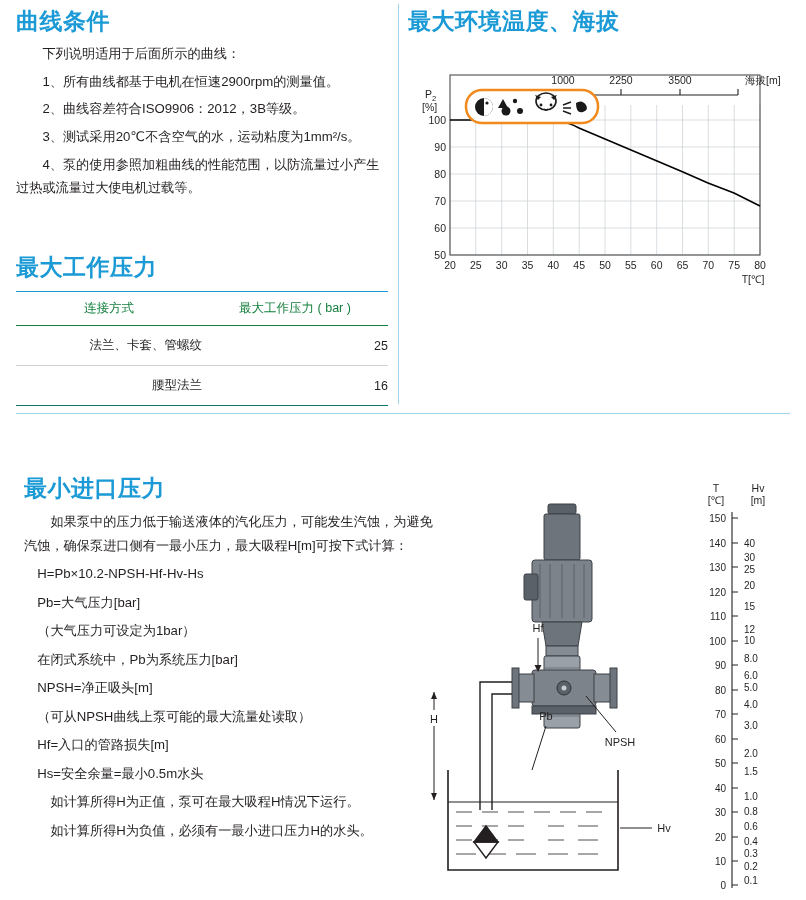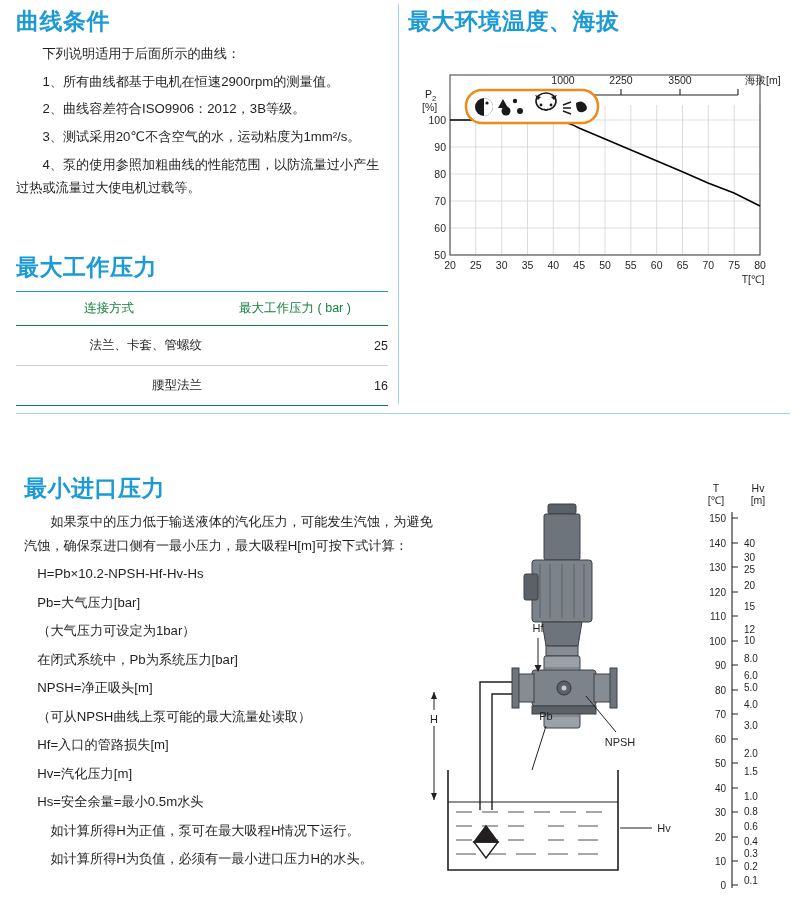--- a/index.html
+++ b/index.html
@@ -240,21 +240,20 @@
     <h2 class="sec-title">最小进口压力</h2>
     <div id="minpress-body">
       <p class="para">如果泵中的压力低于输送液体的汽化压力，可能发生汽蚀，为避免汽蚀，确保泵进口侧有一最小压力，最大吸程H[m]可按下式计算：</p>
       <p class="para ind1">H=Pb×10.2-NPSH-Hf-Hv-Hs</p>
       <p class="para ind1">Pb=大气压力[bar]</p>
       <p class="para ind1">（大气压力可设定为1bar）</p>
       <p class="para ind1">在闭式系统中，Pb为系统压力[bar]</p>
       <p class="para ind1">NPSH=净正吸头[m]</p>
       <p class="para ind1">（可从NPSH曲线上泵可能的最大流量处读取）</p>
       <p class="para ind1">Hf=入口的管路损失[m]</p>
-      <p class="para ind1">Hv=汽化压力[m]</p>
       <p class="para ind1">Hs=安全余量=最小0.5m水头</p>
       <p class="para">如计算所得H为正值，泵可在最大吸程H情况下运行。</p>
       <p class="para">如计算所得H为负值，必须有一最小进口压力H的水头。</p>
     </div>
   </div>
 
   <div id="pump-diagram">
     <svg width="372" height="420" viewBox="0 0 372 420">
 
       <g>

